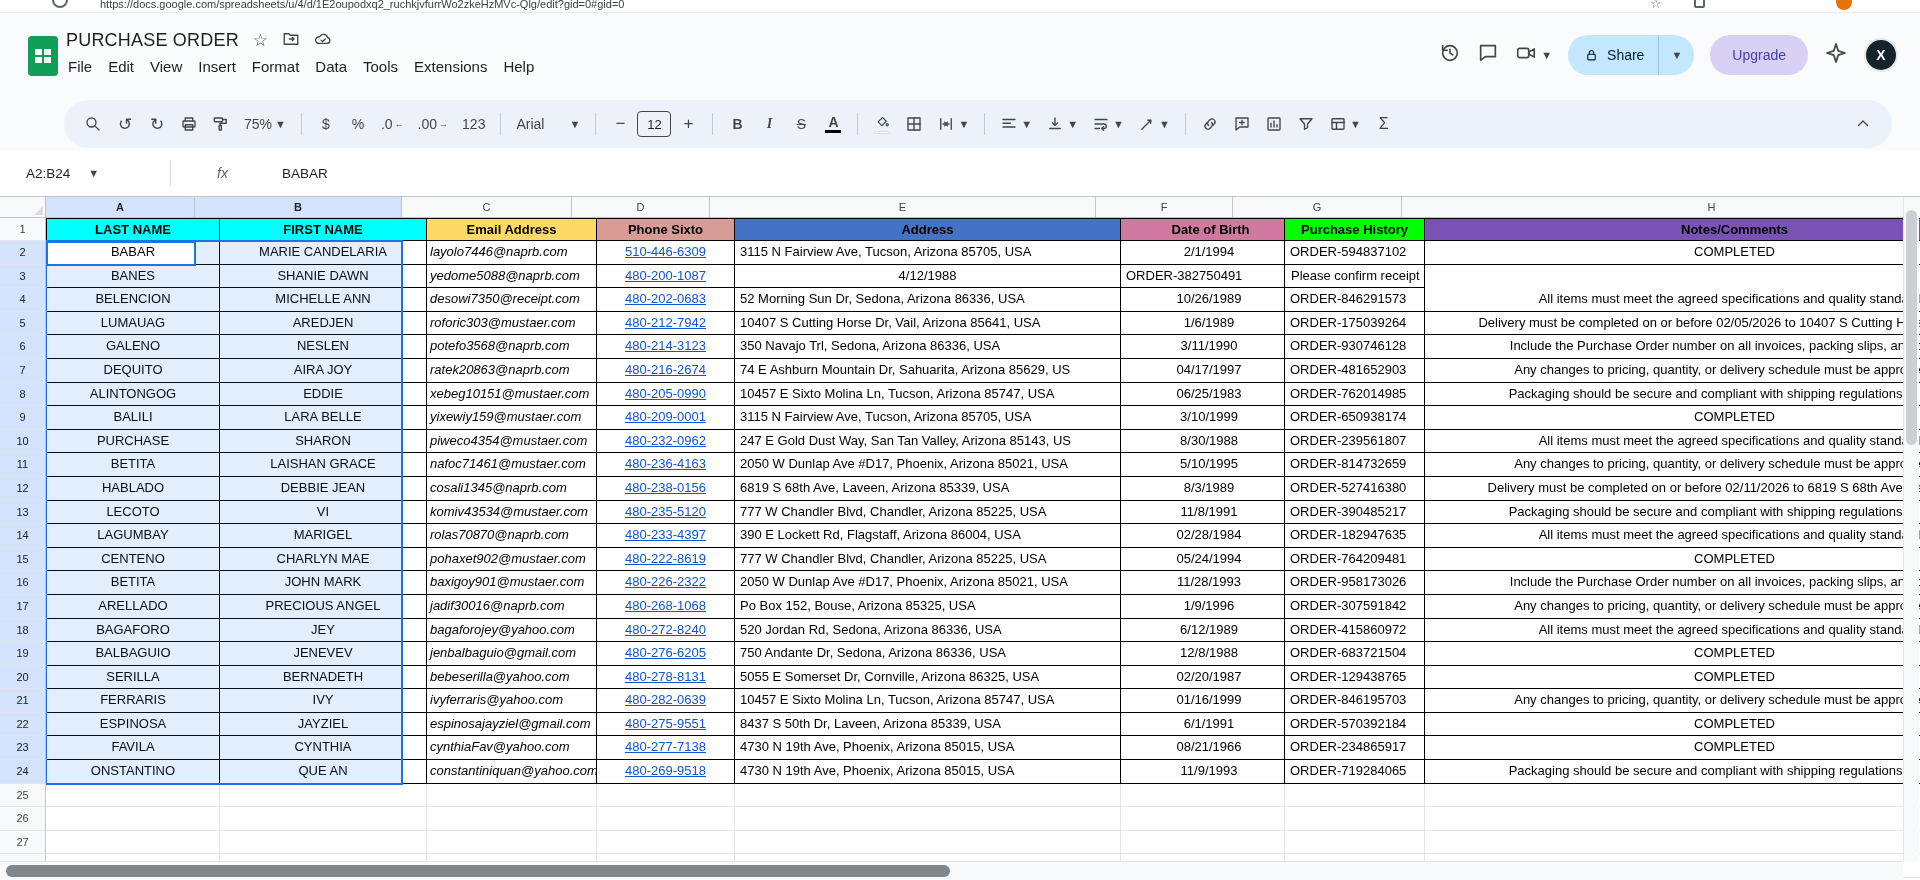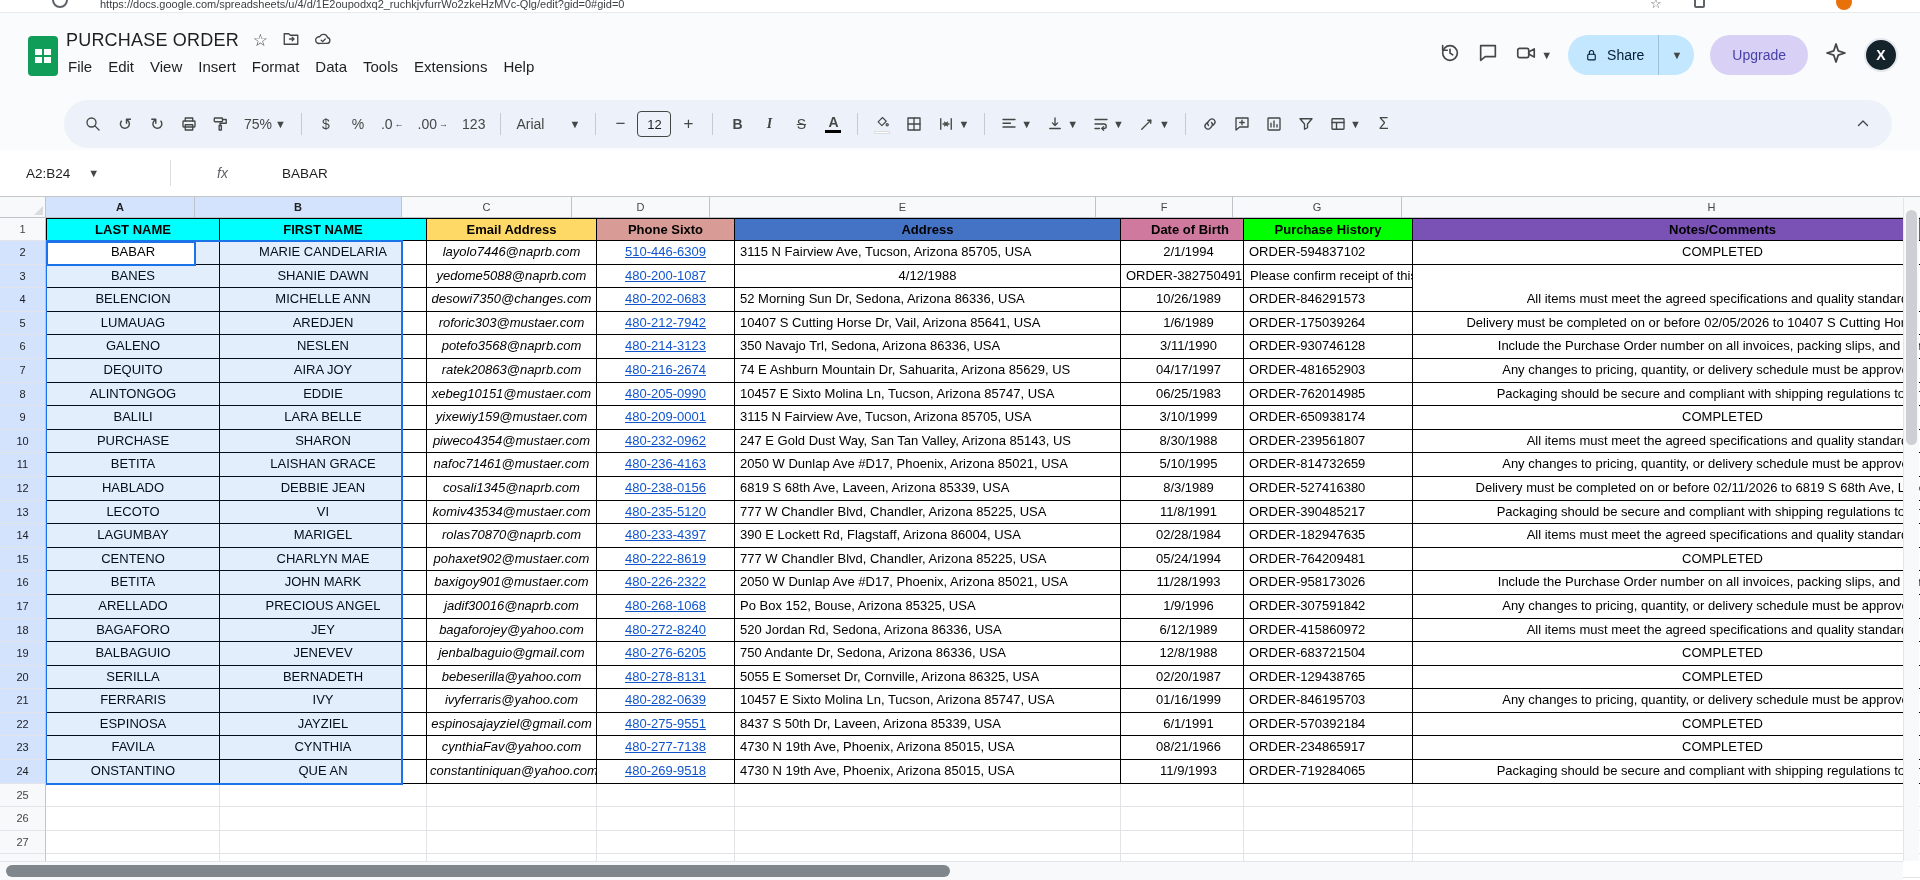--- a/index.html
+++ b/index.html
@@ -112,25 +112,25 @@
   .c { height:23.6px; line-height:22px; font-size:13px; color:#000; background:#fff;
     border-right:1px solid #000; border-bottom:1px solid #000; padding:0 3px; }
   .r .c:first-child { border-left:1px solid #000; }
   .er { height:23.6px; }
   .ec { height:23.6px; background:#fff; border-right:1px solid #e2e3e6; border-bottom:1px solid #e2e3e6; }
   .hc:nth-child(1), .c:nth-child(1), .ec:nth-child(1){ width:174px; }
   .hc:nth-child(2), .c:nth-child(2), .ec:nth-child(2){ width:207px; }
   .hc:nth-child(3), .c:nth-child(3), .ec:nth-child(3){ width:170px; }
   .hc:nth-child(4), .c:nth-child(4), .ec:nth-child(4){ width:138px; }
   .hc:nth-child(5), .c:nth-child(5), .ec:nth-child(5){ width:386px; }
-  .hc:nth-child(6), .c:nth-child(6), .ec:nth-child(6){ width:123px;padding-left:16px; }
-  .hc:nth-child(7), .c:nth-child(7), .ec:nth-child(7){ width:169px; }
+  .hc:nth-child(6), .c:nth-child(6), .ec:nth-child(6){ width:164px;padding-left:16px; }
+  .hc:nth-child(7), .c:nth-child(7), .ec:nth-child(7){ width:140px; }
   .hc:nth-child(8), .c:nth-child(8), .ec:nth-child(8){ width:620px; }
   .ctr { text-align:center; }
-  .c.email { font-style:italic; text-align:center; }
+  .c.email { font-style:italic; }
   .c.phone { text-align:center; }
   .plink { color:var(--link_blue,#1155cc); text-decoration:underline; cursor:pointer; }
   .c.addr, .c.order { text-align:left; padding-left:5px; }
   .c.notes { text-align:center; padding:0 6px; }
 
   
   .sel-tint-a { position:absolute; left:0; top:46.6px; width:149px; height:519.2px;
     background:rgba(26,115,232,.12); pointer-events:none; }
   .sel-tint-b { position:absolute; left:149px; top:23px; width:207px; height:542.8px;
     background:rgba(26,115,232,.12); pointer-events:none; }
@@ -479,21 +479,21 @@
             <div class="c ctr">SHANIE DAWN</div>
             <div class="c email">yedome5088@naprb.com</div>
             <div class="c phone"><span class="plink">480-200-1087</span></div>
             <div class="c ctr">4/12/1988</div>
             <div class="c order">ORDER-382750491</div>
             <div class="c notes">Please confirm receipt of this Purchase Order within 24 hours.</div>
           </div>
             <div class="r">
             <div class="c ctr">BELENCION</div>
             <div class="c ctr">MICHELLE ANN</div>
-            <div class="c email">desowi7350@changes.com</div>
+            <div class="c email">desowi7350@receipt.com</div>
             <div class="c phone"><span class="plink">480-202-0683</span></div>
             <div class="c addr">52 Morning Sun Dr, Sedona, Arizona 86336, USA</div>
             <div class="c ctr">10/26/1989</div>
             <div class="c order">ORDER-846291573</div>
             <div class="c notes">All items must meet the agreed specifications and quality standards.</div>
           </div>
             <div class="r">
             <div class="c ctr">LUMAUAG</div>
             <div class="c ctr">AREDJEN</div>
             <div class="c email">roforic303@mustaer.com</div>

